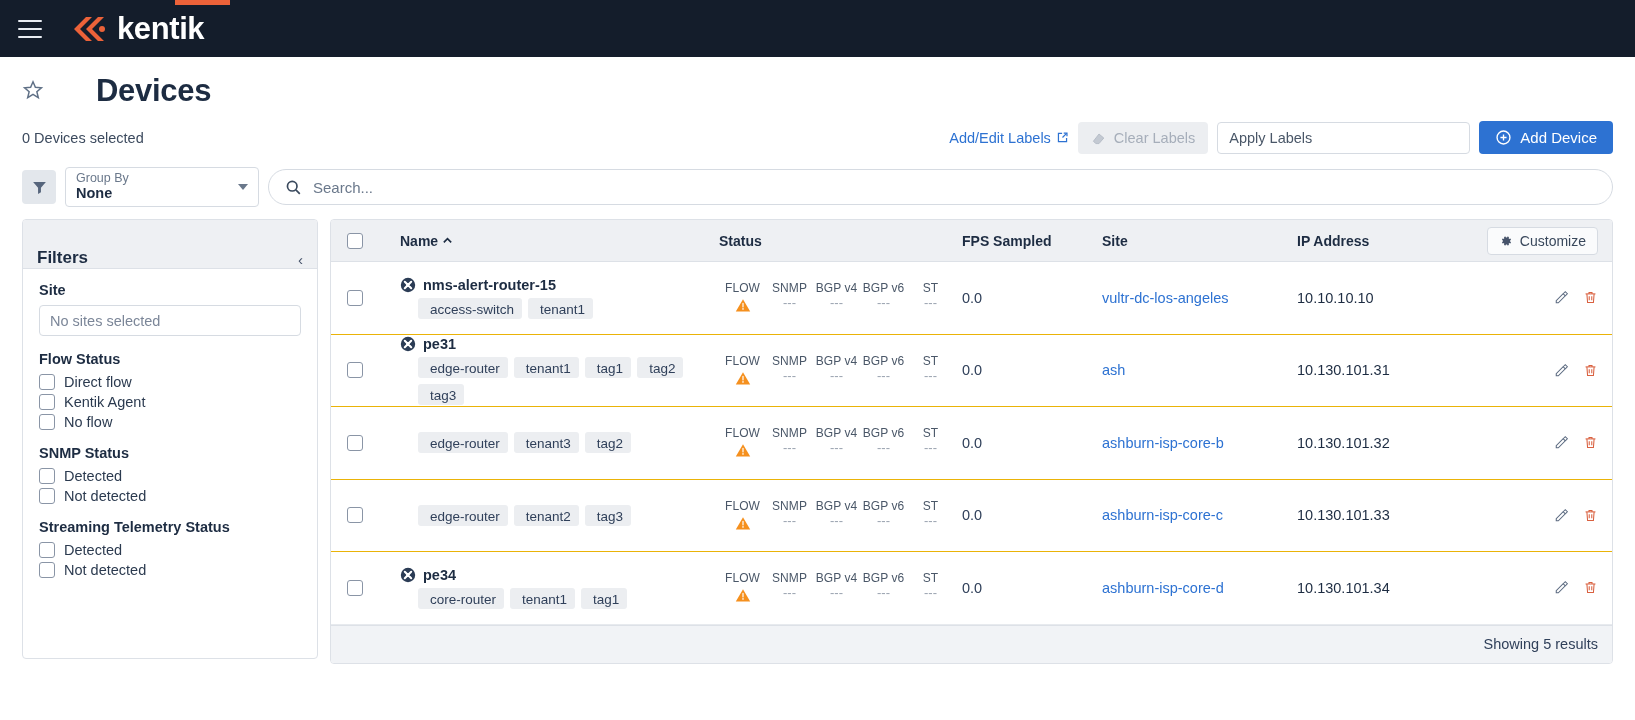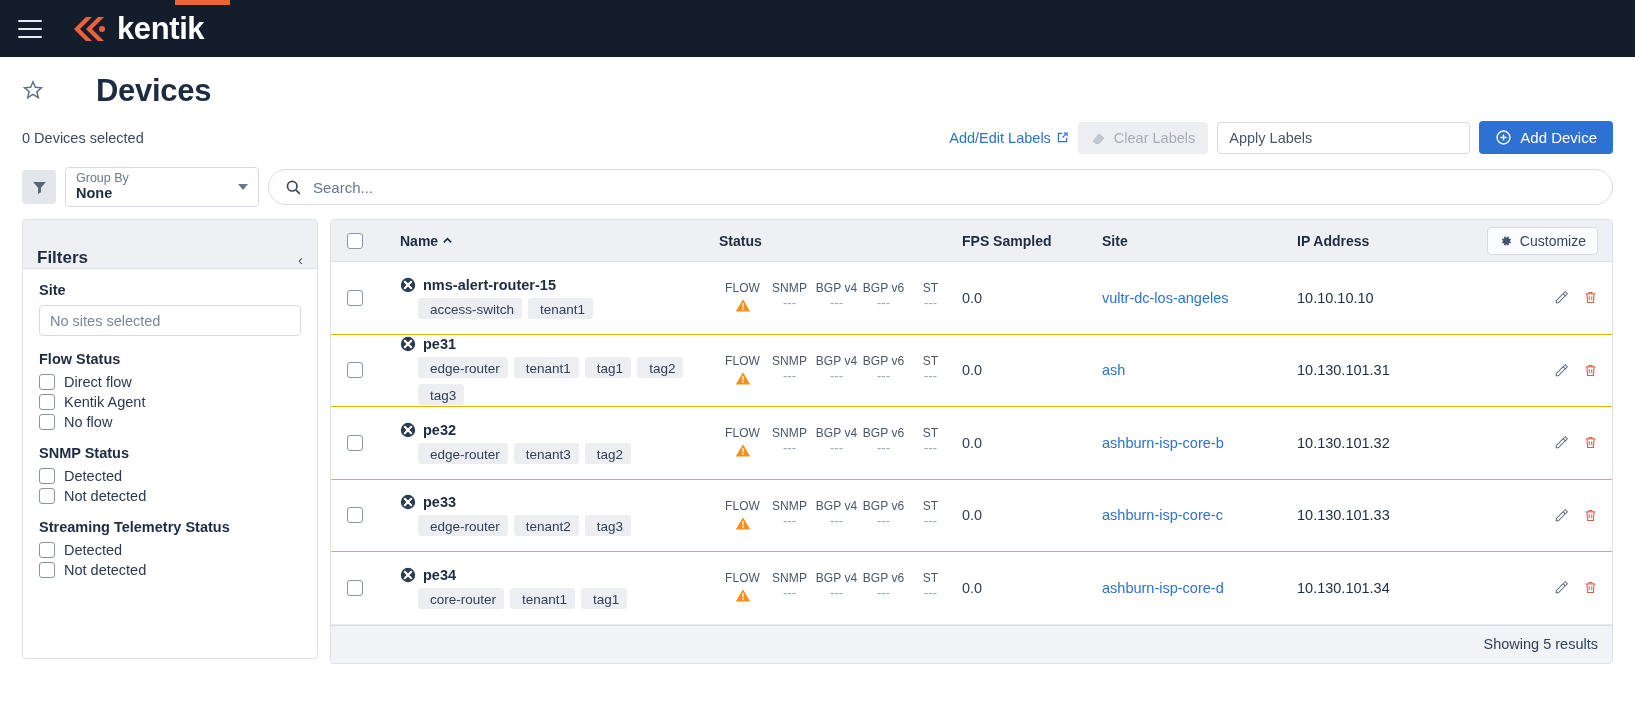--- a/index.html
+++ b/index.html
@@ -620,28 +620,20 @@
                 <path d="M5.2 5.2l.9 11.4h7.8l.9-11.4"></path>
                 <path d="M8.3 8.2v5.6M11.7 8.2v5.6"></path>
               </svg></span>
           </div>
         </div>
         <div class="trow">
           <div class="col-check">
             <span class="cbox"></span>
           </div>
           <div class="col-name cell-name">
-            <span class="dev-line">
-              <svg width="16" height="16" viewBox="0 0 20 20">
-                <circle cx="10" cy="10" r="9" fill="#2b3c55"></circle>
-                <path d="M6 6l8 8M14 6l-8 8" stroke="#ffffff" stroke-width="2.6" stroke-linecap="round"></path>
-                <circle cx="10" cy="10" r="2.3" fill="#ffffff"></circle>
-              </svg>
-              <span class="dev-name">pe32</span>
-            </span>
             <span class="tags">
               <span class="tag">
                 <span class="bar" style="background:#f5931e"></span>
                 <span class="txt">edge-router</span>
               </span>
               <span class="tag">
                 <span class="bar" style="background:#14e33c"></span>
                 <span class="txt">tenant3</span>
               </span>
               <span class="tag">
@@ -691,28 +683,20 @@
                 <path d="M5.2 5.2l.9 11.4h7.8l.9-11.4"></path>
                 <path d="M8.3 8.2v5.6M11.7 8.2v5.6"></path>
               </svg></span>
           </div>
         </div>
         <div class="trow">
           <div class="col-check">
             <span class="cbox"></span>
           </div>
           <div class="col-name cell-name">
-            <span class="dev-line">
-              <svg width="16" height="16" viewBox="0 0 20 20">
-                <circle cx="10" cy="10" r="9" fill="#2b3c55"></circle>
-                <path d="M6 6l8 8M14 6l-8 8" stroke="#ffffff" stroke-width="2.6" stroke-linecap="round"></path>
-                <circle cx="10" cy="10" r="2.3" fill="#ffffff"></circle>
-              </svg>
-              <span class="dev-name">pe33</span>
-            </span>
             <span class="tags">
               <span class="tag">
                 <span class="bar" style="background:#f5931e"></span>
                 <span class="txt">edge-router</span>
               </span>
               <span class="tag">
                 <span class="bar" style="background:#14e33c"></span>
                 <span class="txt">tenant2</span>
               </span>
               <span class="tag">

